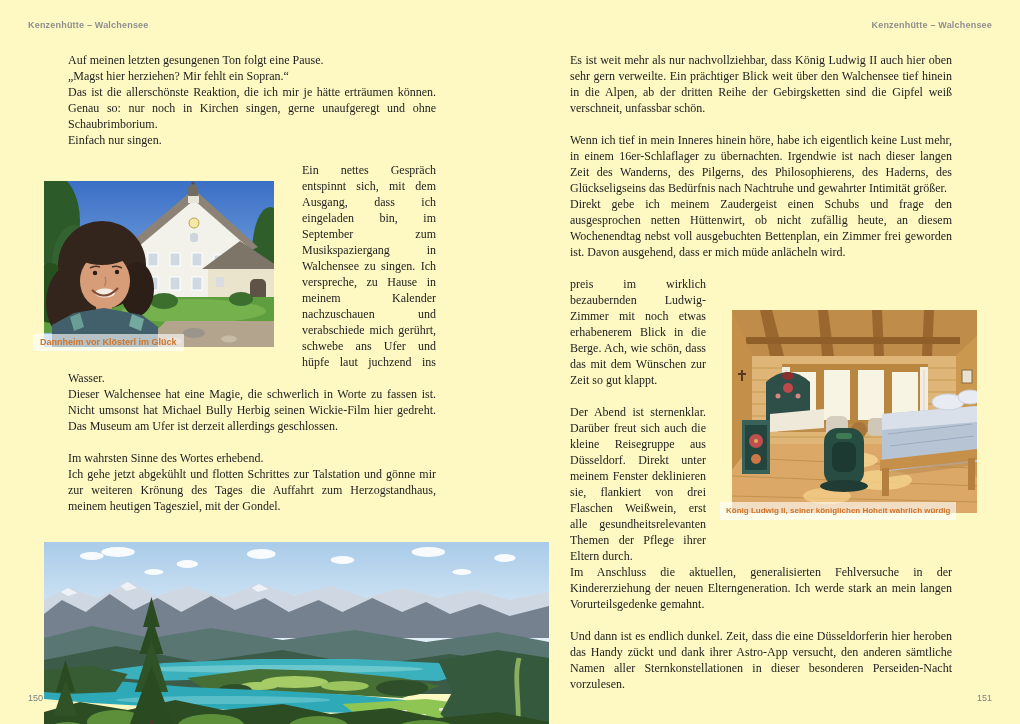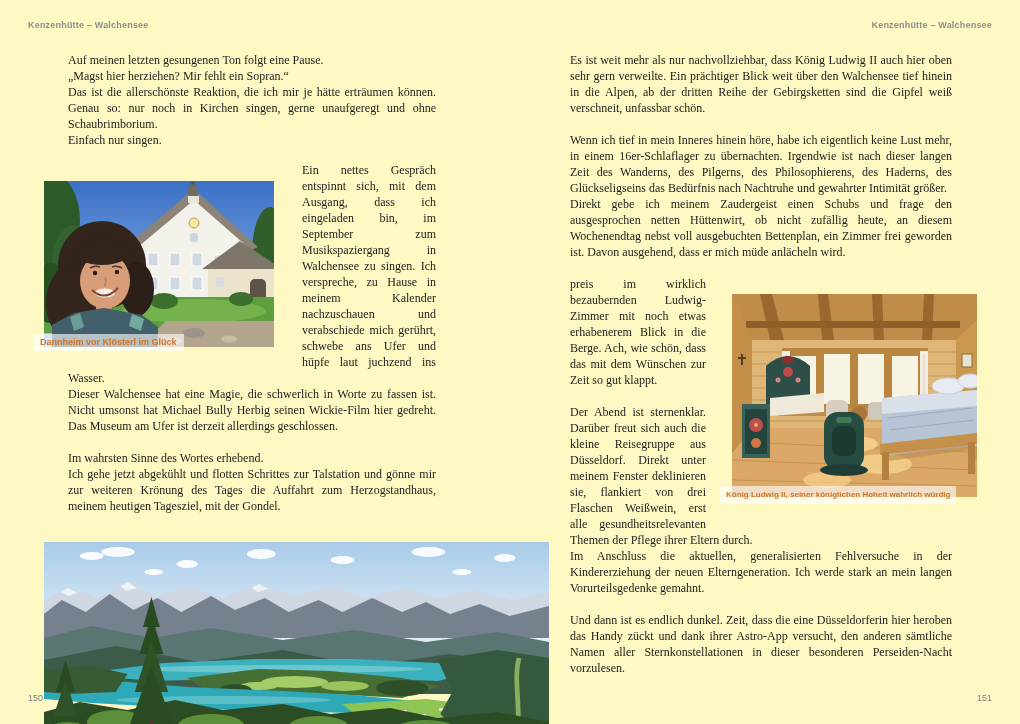--- a/index.html
+++ b/index.html
@@ -23,21 +23,21 @@
   .page.leftpage{left:28px;}
   .page.rightpage{left:570px;}
   .bp{
     margin:0 15px 0 40px;text-align:justify;font-size:12px;line-height:16px;
   }
   .rightpage .bp{margin:0 41px 0 0;}
   .gap{height:16px;clear:none;}
   figure{margin:0;padding:16px;position:relative;overflow:hidden;}
   .fig-kloesterl{float:left;width:230px;height:166px;margin:3px 12px 6px 0;}
   .fig-lake{clear:both;width:505px;height:225px;margin:12px 0 0 0;}
-  .fig-room{float:right;width:245px;height:203px;margin:2px 0 6px 10px;}
+  .fig-room{float:right;width:245px;height:203px;margin:18px 0 6px 10px;}
   figure svg{display:block;width:100%;height:100%;}
   .photo-caption{
     position:absolute;background:rgba(255,255,255,.62);color:#cf7429;
     font:700 9px/1.45 "Liberation Sans",sans-serif;padding:2px 7px;white-space:nowrap;
   }
   .fig-kloesterl .photo-caption{left:5px;bottom:12px;}
   .fig-lake .photo-caption{left:6px;bottom:13px;}
   .fig-room .photo-caption{left:4px;bottom:9px;font-size:8px;padding:3px 6px;}
   .clear{clear:both;}
 </style>

